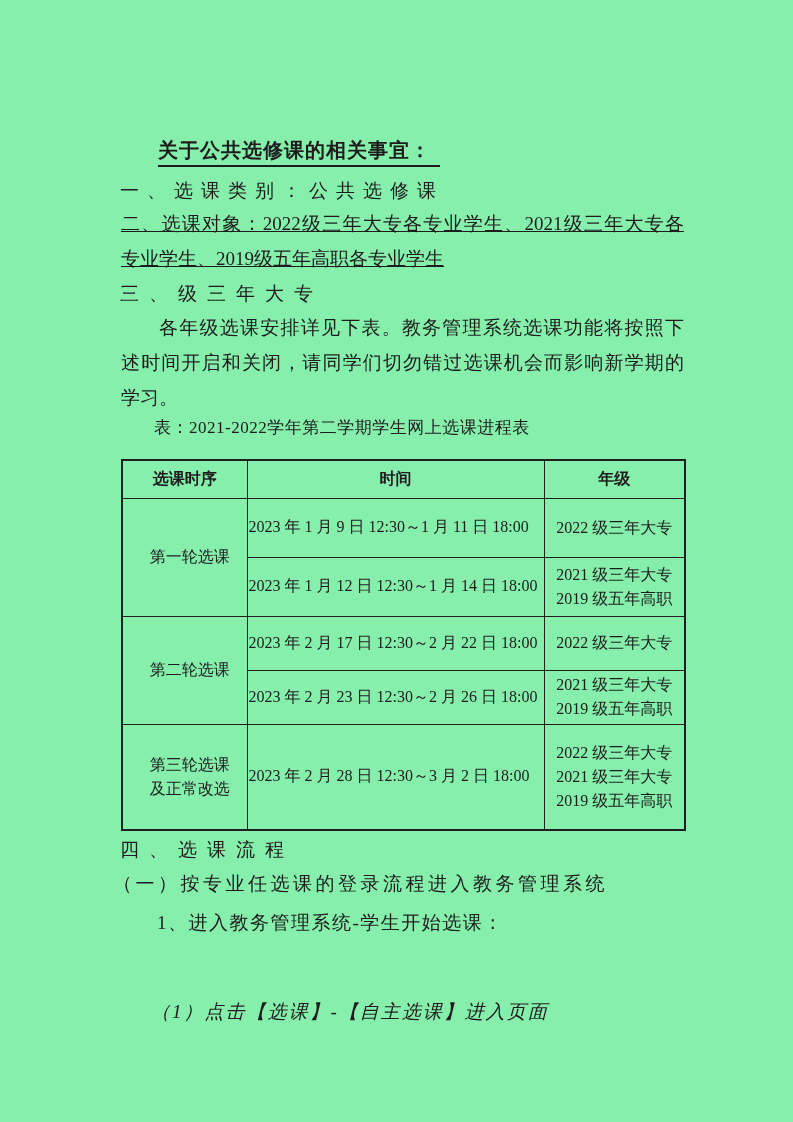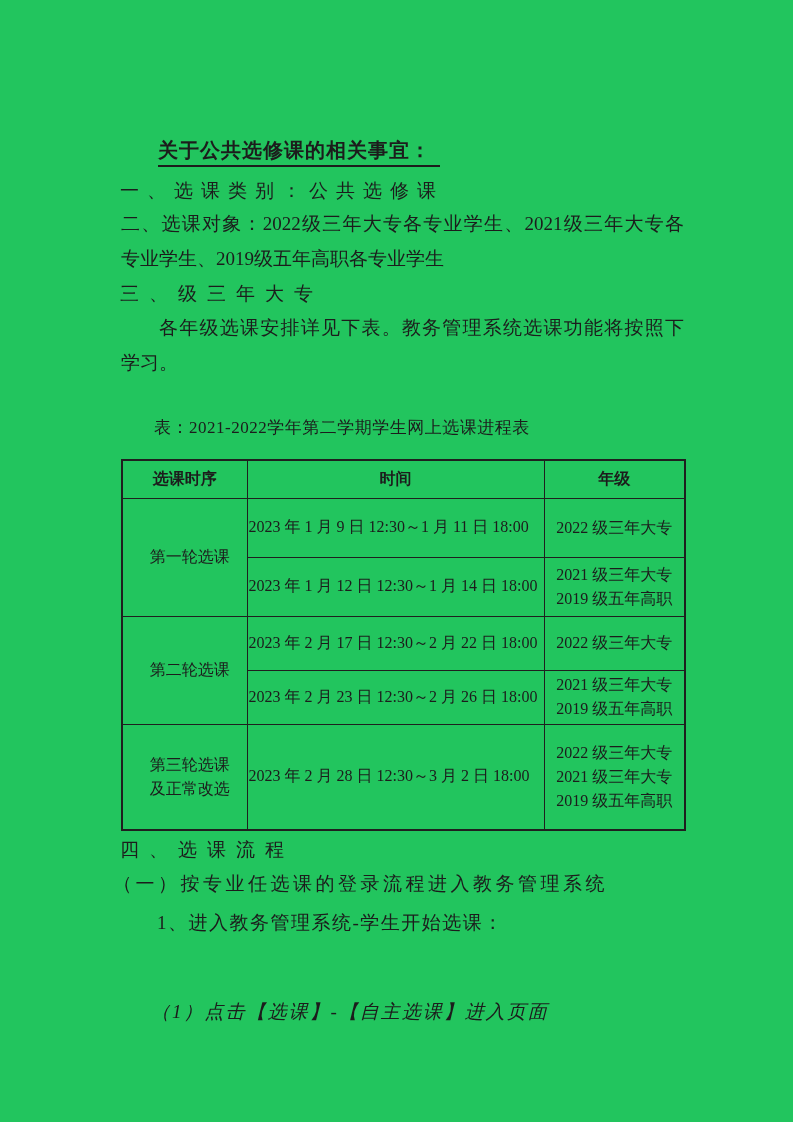--- a/index.html
+++ b/index.html
@@ -1,20 +1,20 @@
 <!DOCTYPE html>
 <html><head>
 <meta charset="utf-8">
 <style>
   * { margin:0; padding:0; box-sizing:border-box; }
   html,body { background:#ffffff; }
   .page {
     position:relative;
     width:793px; height:1122px;
-    background:#22c55e;
+    background:#86efac;
     font-family:"Liberation Serif","DejaVu Serif",serif;
     color:#1c1c1c;
     overflow:hidden;
   }
   .abs { position:absolute; }
   .doc-title {
     font-size:20px; font-weight:bold; line-height:26px;
     letter-spacing:1px;
     border-bottom:2px solid #1c1c1c;
     padding-bottom:2px; padding-right:9px;
@@ -47,29 +47,30 @@
 </style>
 </head>
 <body>
 
 <div class="page">
 
   <div class="abs doc-title" style="left:158px; top:137px;">关于公共选修课的相关事宜：</div>
 
   <div class="abs body-line ls8" style="left:120px; top:173px;">一、选课类别：公共选修课</div>
 
-  <div class="abs block" style="left:121px; top:206px;">
+  <div class="abs block" style="left:121px; top:206px;text-decoration:underline;">
     <div class="stretch">二、选课对象：2022级三年大专各专业学生、2021级三年大专各</div>
     <div>专业学生、2019级五年高职各专业学生</div>
   </div>
 
   <div class="abs body-line ls10" style="left:120px; top:276px;">三、级三年大专</div>
 
   <div class="abs block" style="left:121px; top:310px;">
     <div class="stretch indent2">各年级选课安排详见下表。教务管理系统选课功能将按照下</div>
+    <div class="stretch">述时间开启和关闭，请同学们切勿错过选课机会而影响新学期的</div>
     <div>学习。</div>
   </div>
 
   <div class="abs caption" style="left:121px; top:417px;">表：2021-2022学年第二学期学生网上选课进程表</div>
 
   <table class="sched abs" style="left:121px; top:443px;margin-top:16px;">
     <colgroup>
       <col style="width:125px;">
       <col style="width:297px;">
       <col style="width:141px;">

